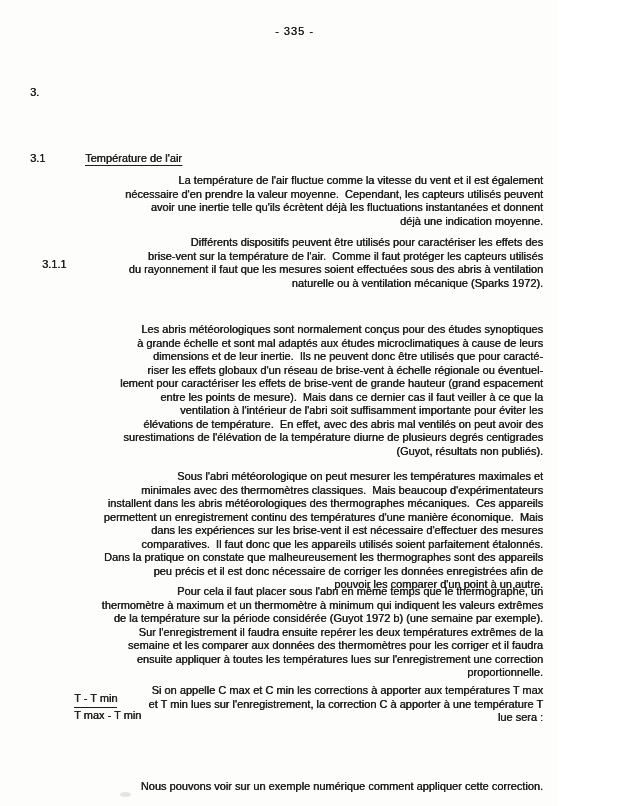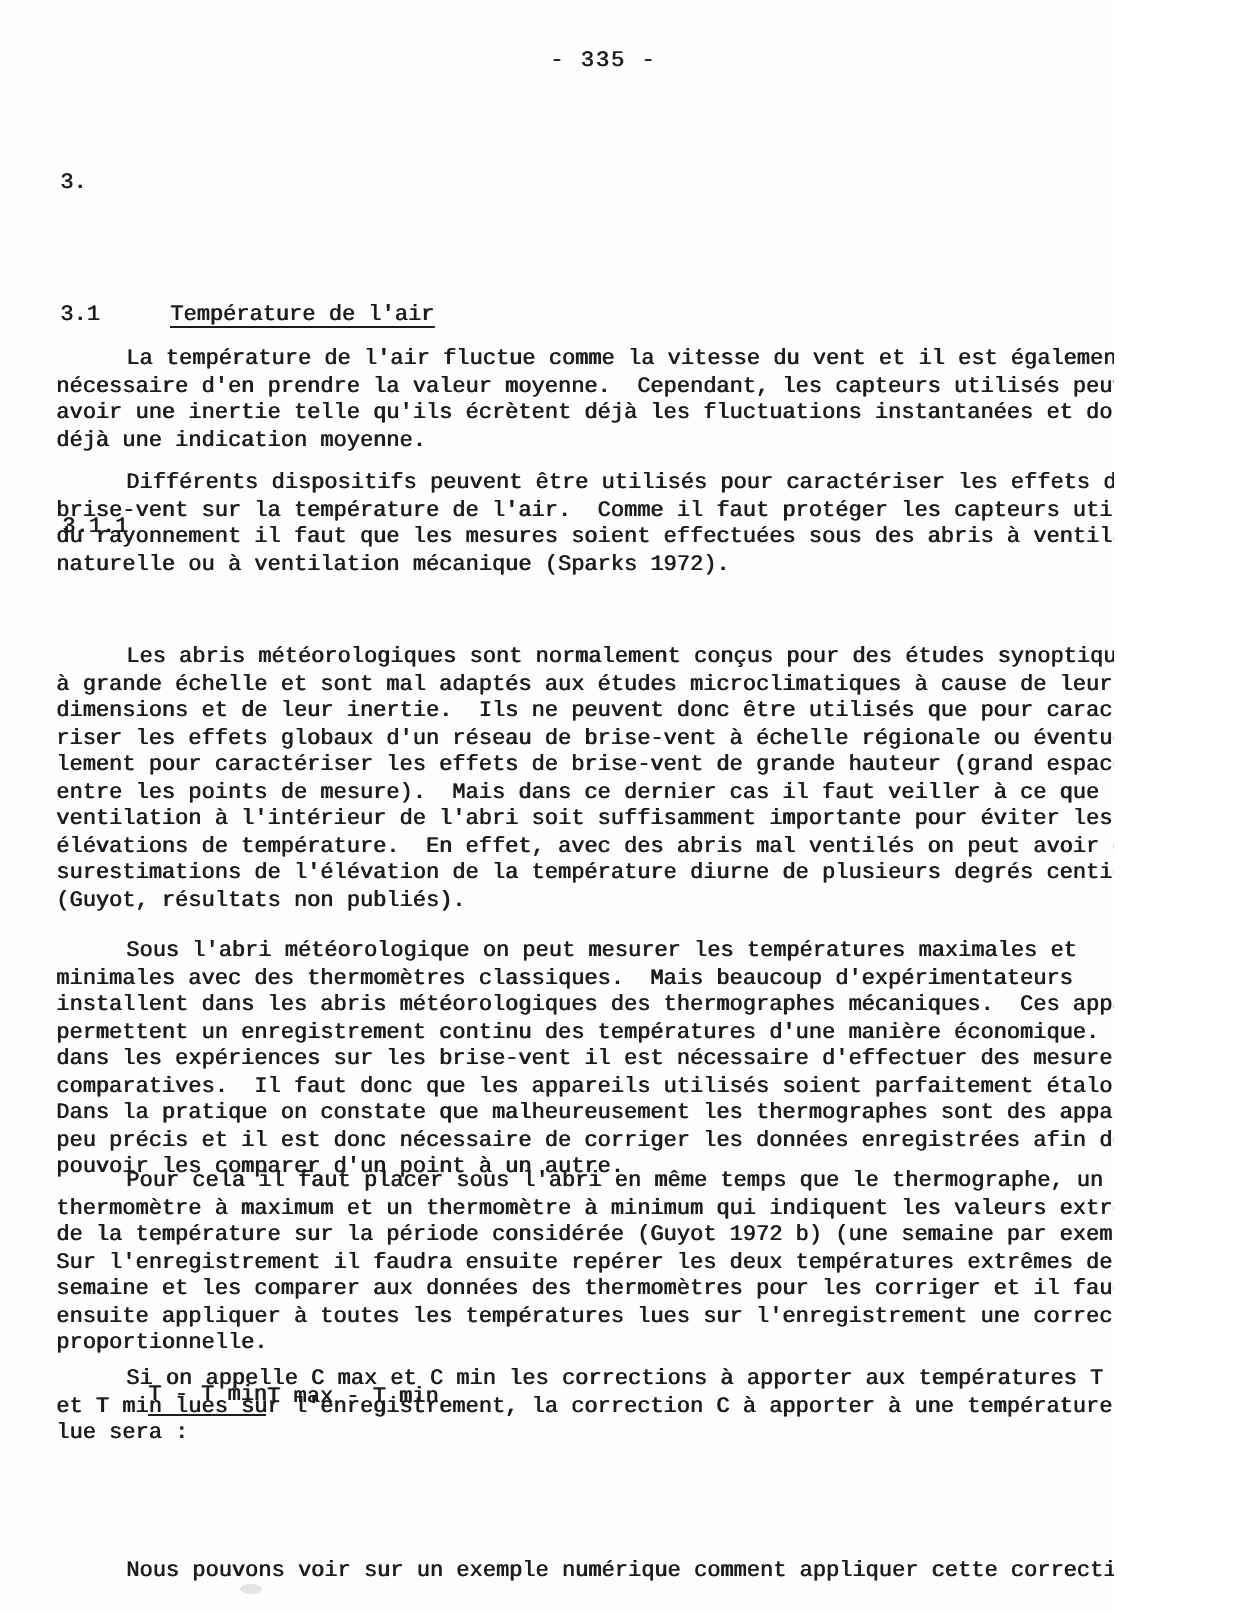--- a/index.html
+++ b/index.html
@@ -6,25 +6,26 @@
     margin: 0;
     padding: 0;
     background: #ffffff;
   }
   .page {
     position: relative;
     width: 557px;
     height: 806px;
     background: #fdfdfc;
     overflow: hidden;
-    font-family: Liberation Mono, monospace;
+    font-family: Liberation Sans, sans-serif;
     font-size: 11px;
     line-height: 13.5px;
     color: #1d1d1d;
     text-shadow: 0.4px 0 0 currentColor;
+    text-align: right;
   }
   .abs { position: absolute; }
   .pageno {
     top: 25px;
     left: 275px;
     white-space: pre;
     letter-spacing: 1px;
   }
   .h-num { position: absolute; left: 30px; white-space: pre; }
   .h-title { position: absolute; left: 85px; white-space: pre; }
@@ -43,20 +44,21 @@
   }
   .formula {
     position: absolute;
     left: 66px;
     display: flex;
     align-items: flex-start;
     white-space: pre;
   }
   .frac {
     display: inline-flex;
+    flex-direction: column;
     align-items: flex-start;
     margin-left: 8px;
   }
   .frac .num {
     border-bottom: 1.2px solid currentColor;
     padding-bottom: 1px;
   }
   .frac .den { padding-top: 1px; }
   .smudge {
     position: absolute;
@@ -87,21 +89,21 @@
   <p class="para" style="top:134px;">La température de l'air fluctue comme la vitesse du vent et il est également
 nécessaire d'en prendre la valeur moyenne.  Cependant, les capteurs utilisés peuvent
 avoir une inertie telle qu'ils écrètent déjà les fluctuations instantanées et donnent
 déjà une indication moyenne.</p>
 
   <p class="para" style="top:196px;">Différents dispositifs peuvent être utilisés pour caractériser les effets des
 brise-vent sur la température de l'air.  Comme il faut protéger les capteurs utilisés
 du rayonnement il faut que les mesures soient effectuées sous des abris à ventilation
 naturelle ou à ventilation mécanique (Sparks 1972).</p>
 
-  <div class="abs" style="top:258px; left:1px; right:0; height:14px;">
+  <div class="abs" style="top:258px; left:12px; right:0; height:14px;">
     <span class="h-num">3.1.1</span>
   </div>
 
   <p class="para" style="top:283px;">Les abris météorologiques sont normalement conçus pour des études synoptiques
 à grande échelle et sont mal adaptés aux études microclimatiques à cause de leurs
 dimensions et de leur inertie.  Ils ne peuvent donc être utilisés que pour caracté-
 riser les effets globaux d'un réseau de brise-vent à échelle régionale ou éventuel-
 lement pour caractériser les effets de brise-vent de grande hauteur (grand espacement
 entre les points de mesure).  Mais dans ce dernier cas il faut veiller à ce que la
 ventilation à l'intérieur de l'abri soit suffisamment importante pour éviter les

